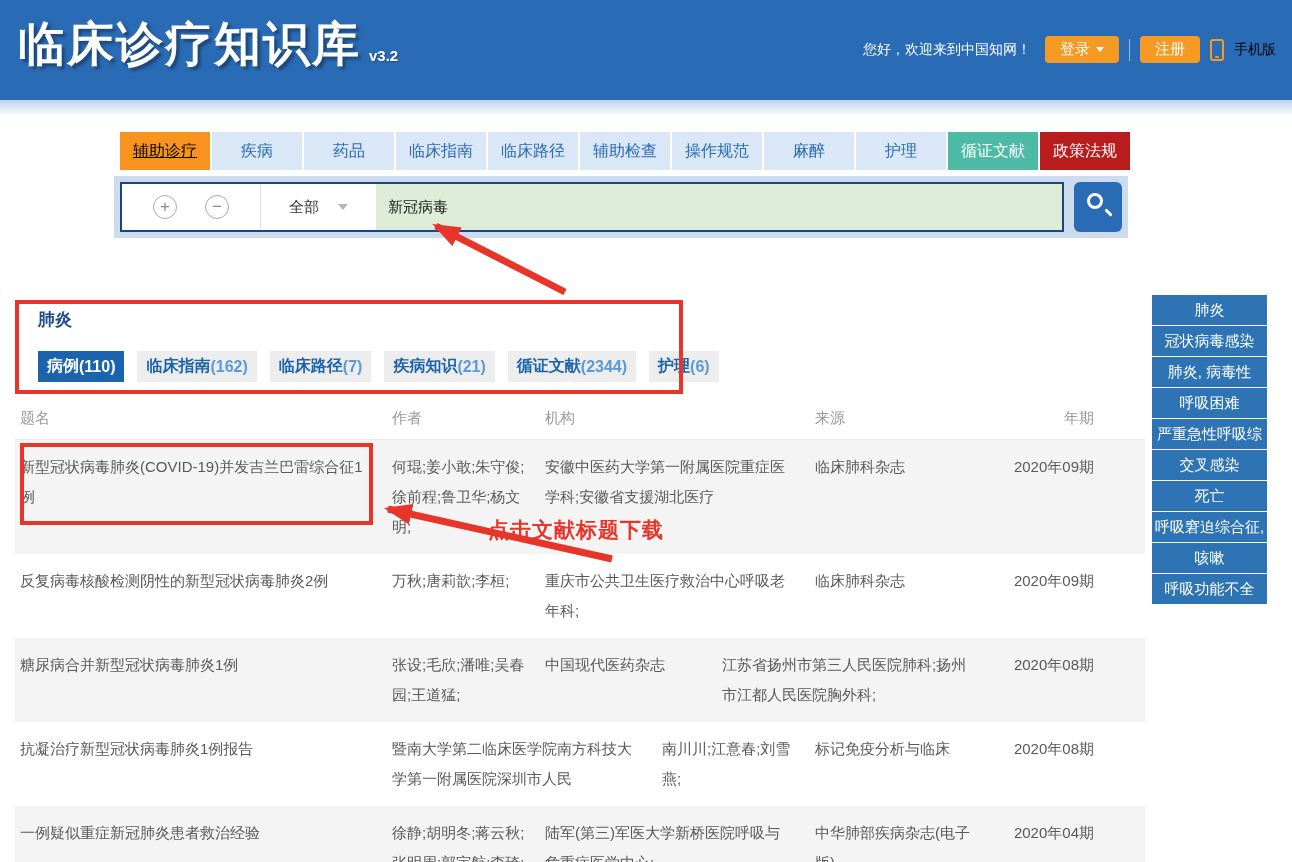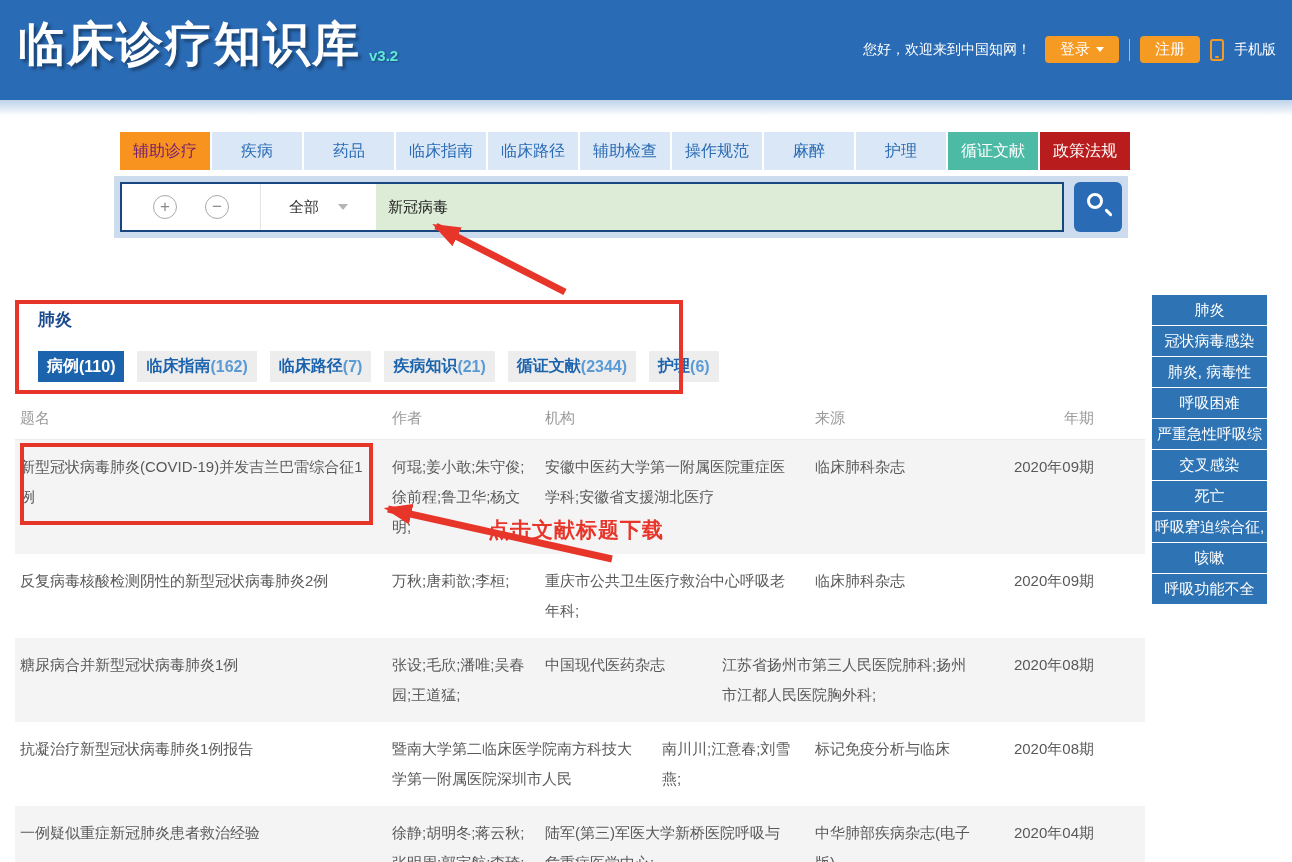--- a/index.html
+++ b/index.html
@@ -7,40 +7,40 @@
     font-family:"Liberation Sans","DejaVu Sans",sans-serif; }
   .stage { position:relative; width:1292px; height:862px; }
 
   
   .header { position:absolute; left:0; top:0; width:1292px; height:100px; background:#2a6bb5; }
   .header-shadow { position:absolute; left:0; top:100px; width:1292px; height:16px;
     background:linear-gradient(#bdd2ea,#ffffff); }
   .app-title { position:absolute; left:18px; top:16px; display:flex; align-items:flex-end; }
   .title-text { font-size:47px; font-weight:900; color:#fff; letter-spacing:2px;
     text-shadow:3px 3px 3px rgba(0,0,0,.35); line-height:1.2; }
-  .version { color:#5eead4; font-weight:bold; font-size:15px; margin-left:8px; padding-bottom:8px;
+  .version { color:#ffffff; font-weight:bold; font-size:15px; margin-left:8px; padding-bottom:8px;
     text-shadow:1px 1px 2px rgba(0,0,0,.3); }
   .header-right { position:absolute; right:16px; top:36px; display:flex; align-items:center; gap:10px; }
   .greeting { color:#fff; font-size:14px; margin-right:4px; }
   .btn-orange { background:#f59a23; color:#fff; border:none; border-radius:4px; height:27px;
     padding:0 15px; font-size:15px; display:flex; align-items:center; gap:6px; cursor:pointer;
     font-family:inherit; }
   .caret-down { width:0; height:0; border-left:4px solid transparent; border-right:4px solid transparent;
     border-top:5px solid #fff; display:inline-block; }
   .hdr-divider { width:1px; height:22px; background:rgba(255,255,255,.55); }
   .phone-icon { width:14px; height:22px; border:2px solid #f59a23; border-radius:3px; position:relative; }
   .phone-icon::after { content:""; position:absolute; left:3px; bottom:1px; width:4px; height:2px;
     background:#f59a23; border-radius:1px; }
-  .mobile-label { color:#ffffff; font-size:14px; cursor:pointer; }
+  .mobile-label { color:#000000; font-size:14px; cursor:pointer; }
 
   
   .navtabs { position:absolute; left:120px; top:132px; display:flex; gap:2px; }
   .navtab { width:90px; height:38px; background:#dae7f6; color:#2a6bb5; font-size:16px;
     display:flex; align-items:center; justify-content:center; cursor:pointer; white-space:nowrap; }
-  .navtab.active { background:#f7931e; color:#701a75; }
+  .navtab.active { background:#f7931e; color:#000000;text-decoration:underline; }
   .navtab.teal   { background:#4cbaa5; color:#fff; }
   .navtab.gray   { background:#b91c1c; color:#fff; }
 
   
   .search-strip { position:absolute; left:114px; top:176px; width:1014px; height:62px; background:#ccdcee; }
   .search-box { position:absolute; left:120px; top:182px; width:944px; height:50px; background:#fff;
     border:2px solid #17477e; display:flex; }
   .expander { width:138px; display:flex; align-items:center; justify-content:center; gap:28px; }
   .circle-btn { width:24px; height:24px; border-radius:50%; border:1px solid #a9a9a9; color:#8a8a8a;
     font-size:17px; line-height:21px; text-align:center; cursor:pointer; user-select:none; }

